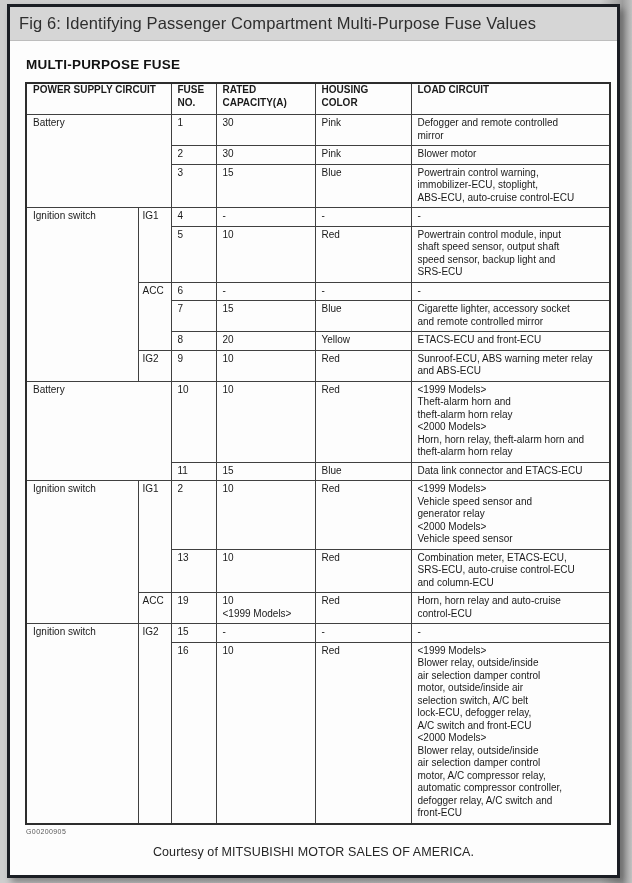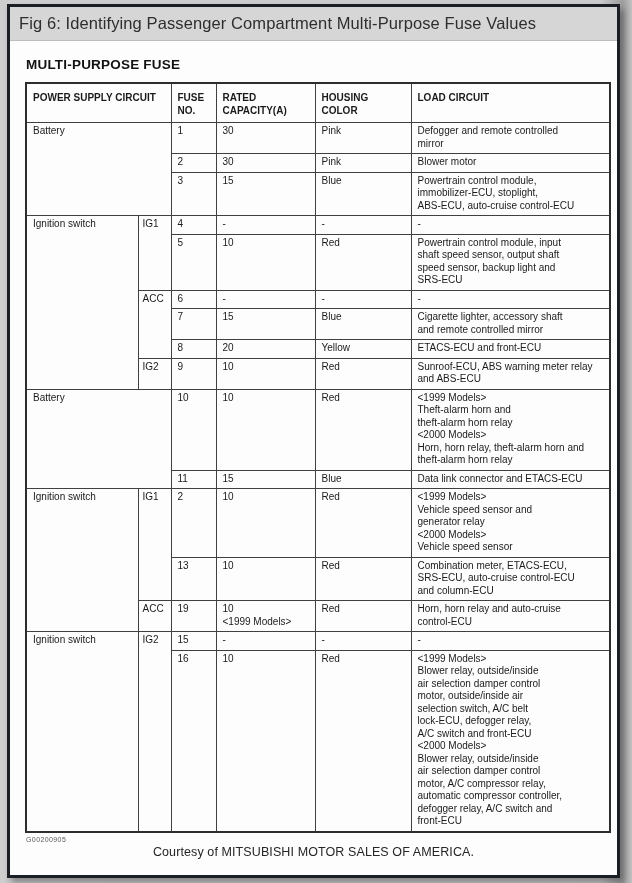--- a/index.html
+++ b/index.html
@@ -31,21 +31,21 @@
   table.fuse{
     border-collapse:collapse;table-layout:fixed;width:584px;
     border:2px solid #2d2d2d;
     font-size:10px;line-height:12.5px;color:#1a1a1a;
   }
   table.fuse th,table.fuse td{
     border:1px solid #404040;vertical-align:top;text-align:left;
     padding:2px 4px 3px 6px;white-space:pre-line;
     overflow:hidden;
   }
-  table.fuse th{font-weight:bold;padding-top:8px;padding-bottom:5px;margin-top:6px;}
+  table.fuse th{font-weight:bold;padding-top:0;padding-bottom:5px;margin-top:6px;}
   .c-sub{padding-left:4px !important;padding-right:2px !important;margin-left:17px;}
   .figure-code{
     margin:3px 0 0 1px;font-size:7px;color:#5a5a5a;letter-spacing:0.4px;
   }
   .courtesy{
     position:absolute;left:0;right:0;bottom:16px;text-align:center;
     font-size:12.5px;color:#252525;letter-spacing:0.1px;margin-top:36px;
   }
 </style>
 </head>
@@ -90,21 +90,21 @@
         <tr>
           <td>2</td>
           <td>30</td>
           <td>Pink</td>
           <td>Blower motor</td>
         </tr>
         <tr>
           <td>3</td>
           <td>15</td>
           <td>Blue</td>
-          <td>Powertrain control module,
+          <td>Powertrain control warning,
 immobilizer-ECU, stoplight,
 ABS-ECU, auto-cruise control-ECU</td>
         </tr>
 
         <tr>
           <td rowspan="6">Ignition switch</td>
           <td class="c-sub" rowspan="2">IG1</td>
           <td>4</td>
           <td>-</td>
           <td>-</td>
@@ -123,21 +123,21 @@
           <td class="c-sub" rowspan="3">ACC</td>
           <td>6</td>
           <td>-</td>
           <td>-</td>
           <td>-</td>
         </tr>
         <tr>
           <td>7</td>
           <td>15</td>
           <td>Blue</td>
-          <td>Cigarette lighter, accessory shaft
+          <td>Cigarette lighter, accessory socket
 and remote controlled mirror</td>
         </tr>
         <tr>
           <td>8</td>
           <td>20</td>
           <td>Yellow</td>
           <td>ETACS-ECU and front-ECU</td>
         </tr>
         <tr>
           <td class="c-sub">IG2</td>

